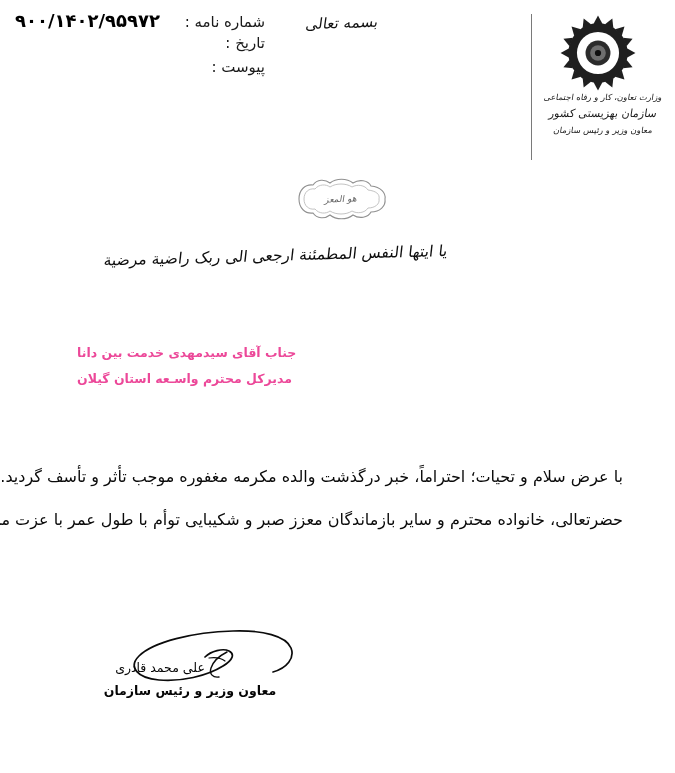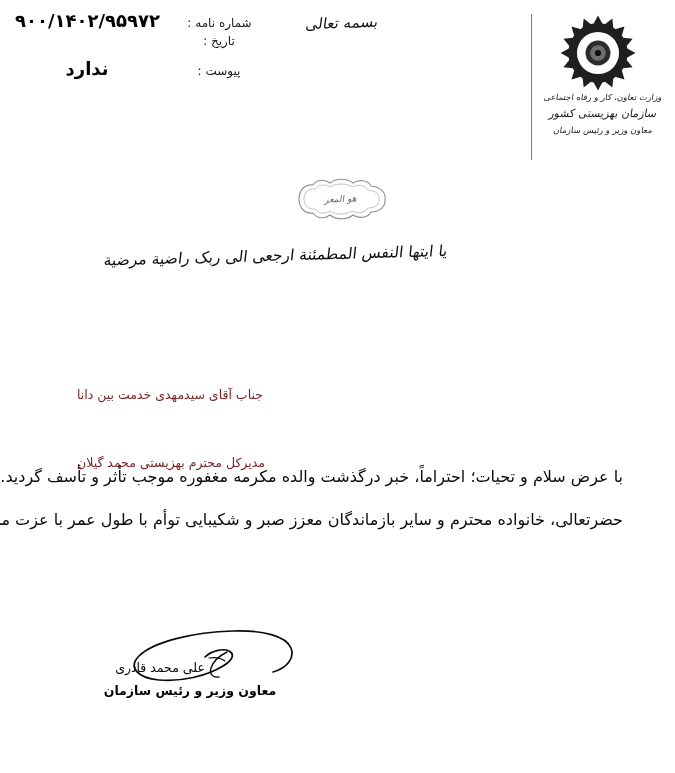--- a/index.html
+++ b/index.html
@@ -84,22 +84,22 @@
     width: 250px;
   }
   .meta-row {
     display: flex;
     flex-direction: row;
     align-items: baseline;
     height: 24px;
   }
   .meta-label {
     width: 92px;
-    text-align: center;
-    font-size: 12px;
+    text-align: right;
+    font-size: 15px;
     color: #1a1a1a;
     letter-spacing: 0.2px;
   }
   .meta-value {
     flex: 1;
     text-align: center;
     font-size: 18px;
     font-weight: bold;
     color: #000;
     letter-spacing: 0.3px;
@@ -158,25 +158,24 @@
   
   .recipient {
     position: absolute;
     top: 340px;
     right: 0;
     width: 598px;
     text-align: left;
   }
   .recipient-line {
     font-size: 12.5px;
-    font-weight: normal;
-    color: #7f1d1d;
+    font-weight: bold;
+    color: #ec4899;
     line-height: 26px;
     letter-spacing: 0.1px;
-    margin-top: 42px;
   }
 
   
   .body-text {
     position: absolute;
     top: 455px;
     right: 52px;
     width: 572px;
   }
   .body-line {
@@ -271,21 +270,20 @@
   <div class="meta-block">
     <div class="meta-row">
       <div class="meta-label">شماره نامه :</div>
       <div class="meta-value">۹۰۰/۱۴۰۲/۹۵۹۷۲</div>
     </div>
     <div class="meta-row">
       <div class="meta-label">تاریخ :</div>
     </div>
     <div class="meta-row">
       <div class="meta-label">پیوست :</div>
-      <div class="meta-value">ندارد</div>
     </div>
   </div>
 
   <div class="basmala">بسمه تعالی</div>
 
   <div class="cartouche">
     <svg viewBox="0 0 104 46" width="104" height="46" aria-hidden="true">
       <path d="M10 23
                C10 14 16 8 24 9
                C28 3 36 3 41 7
@@ -309,21 +307,21 @@
                C37 38 30 38 26 33
                C20 34 15 30 15 23 Z" fill="none" stroke="#b4b4b4" stroke-width="0.8"></path>
     </svg>
     <div class="cartouche-text">هو المعز</div>
   </div>
 
   <div class="verse">یا ایتها النفس المطمئنة ارجعی الی ربک راضیة مرضیة</div>
 
   <div class="recipient">
     <div class="recipient-line">جناب آقای سیدمهدی خدمت بین دانا</div>
-    <div class="recipient-line">مدیرکل محترم بهزیستی محمد گیلان</div>
+    <div class="recipient-line">مدیرکل محترم واسـعه استان گیلان</div>
   </div>
 
   <div class="body-text">
     <div class="body-line">با عرض سلام و تحیات؛ احتراماً، خبر درگذشت والده مکرمه مغفوره موجب تأثر و تأسف گردید. ضـــمن عرض</div>
     <div class="body-line">حضرتعالی، خانواده محترم و سایر بازماندگان معزز صبر و شکیبایی توأم با طول عمر با عزت  مسألت می‌نمایم.</div>
   </div>
 
   <div class="signature">
     <div class="sig-mark">
       <svg viewBox="0 0 180 62" width="180" height="62" aria-hidden="true">

